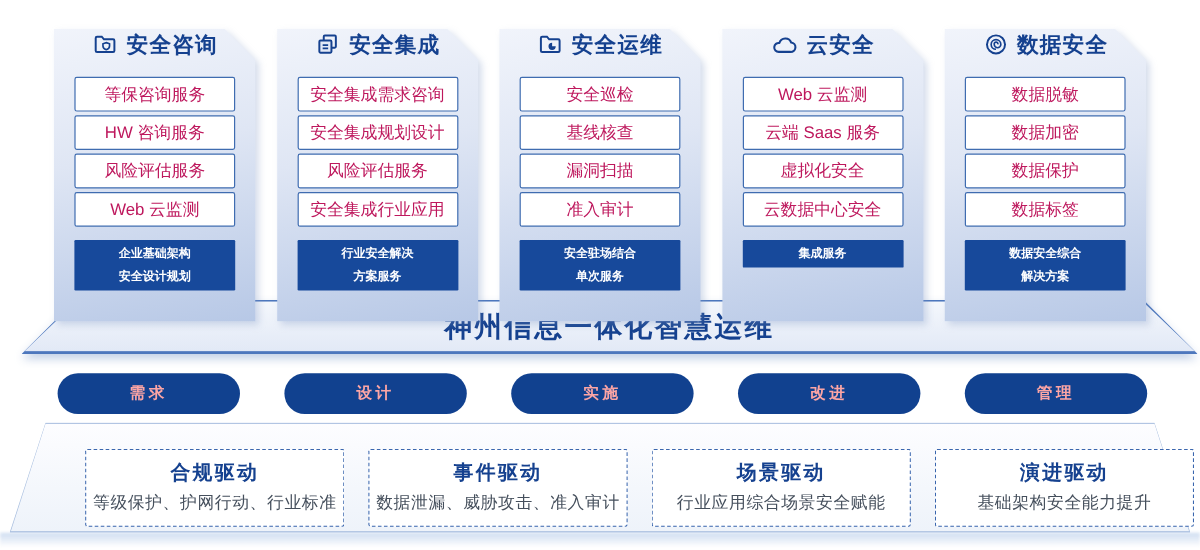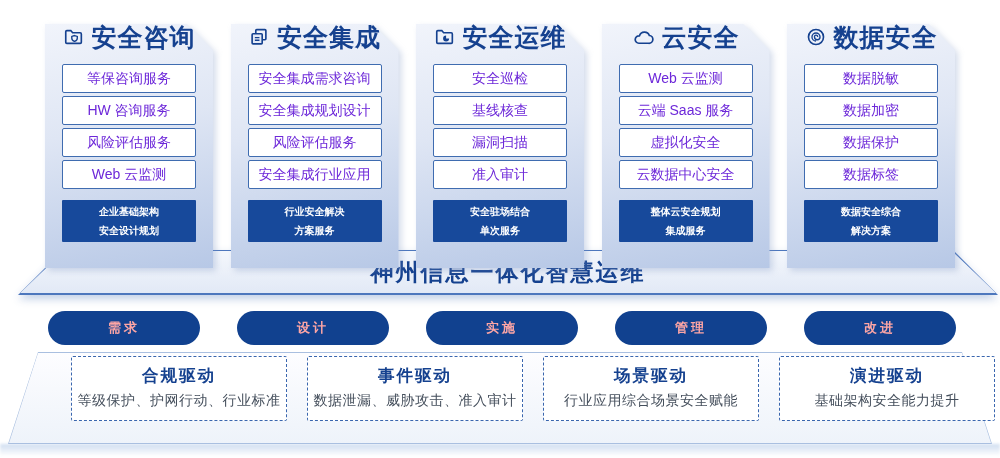--- a/index.html
+++ b/index.html
@@ -9,25 +9,25 @@
   }
   
   .columns{position:absolute;left:45px;top:8px;width:910px;height:244px;
     display:flex;justify-content:space-between;z-index:3;}
   .panel-wrap{width:168px;height:244px;filter:drop-shadow(3px 3px 3px rgba(122,146,192,.32));}
   .panel{width:100%;height:100%;
     clip-path:polygon(0 0, calc(100% - 26px) 0, 100% 26px, 100% 100%, 0 100%);
     background:linear-gradient(168deg,#f1f4fb 0%,#dfe6f4 42%,#b7c8e6 100%);}
   .panel-head{display:flex;align-items:center;justify-content:center;gap:7px;
     height:26px;margin-top:16px;margin-bottom:14px;
-    font-size:25px;font-weight:bold;color:#15418f;letter-spacing:1px;}
+    font-size:18px;font-weight:bold;color:#15418f;letter-spacing:1px;}
   .panel-head svg{display:block;}
   .item{height:27px;margin:0 17px 3px;background:#ffffff;border:1.5px solid #3f6cb0;
     border-radius:2px;display:flex;align-items:center;justify-content:center;
-    font-size:14px;color:#6d28d9;}
+    font-size:14px;color:#be185d;}
   .highlight{margin:11px 17px 0;background:#17499b;color:#ffffff;font-size:10px;
     font-weight:bold;text-align:center;line-height:19px;padding:2px 0;border-radius:1px;}
   
   .banner-outer{position:absolute;left:18px;top:250px;width:980px;height:45px;z-index:1;
     filter:drop-shadow(0 4px 4px rgba(120,150,200,.45));}
   .banner-border{width:100%;height:100%;background:#4d77bd;
     clip-path:polygon(45px 0, calc(100% - 45px) 0, 100% 100%, 0 100%);position:relative;}
   .banner-inner{position:absolute;left:2px;right:2px;top:1px;bottom:2px;
     background:linear-gradient(180deg,#f4f7fc 0%,#e2e9f6 100%);
     clip-path:polygon(44px 0, calc(100% - 44px) 0, 100% 100%, 0 100%);
@@ -42,21 +42,21 @@
   
   .platform-outer{position:absolute;left:8px;top:352px;width:984px;height:92px;z-index:1;}
   .platform-border{width:100%;height:100%;background:#a9bfe0;
     clip-path:polygon(30px 0, calc(100% - 30px) 0, 100% 100%, 0 100%);position:relative;}
   .platform-inner{position:absolute;left:1px;right:1px;top:1px;bottom:1px;
     background:linear-gradient(180deg,#fdfdff 0%,#eef3fa 100%);
     clip-path:polygon(29px 0, calc(100% - 29px) 0, 100% 100%, 0 100%);}
   .ground-shadow{position:absolute;left:0;top:444px;width:1000px;height:12px;
     background:linear-gradient(180deg,rgba(166,192,228,.55),rgba(166,192,228,0));
     filter:blur(1.5px);z-index:0;}
-  .drivers{position:absolute;left:38px;top:356px;width:924px;display:flex;
+  .drivers{position:absolute;left:38px;top:374px;width:924px;display:flex;
     justify-content:space-between;z-index:4;padding-left:33px;}
   .driver{width:214px;height:63px;background:#ffffff;border:1.6px dashed #3a66ae;
     border-radius:2px;text-align:center;}
   .driver-title{margin-top:8px;font-size:16.5px;font-weight:bold;color:#15418f;letter-spacing:2px;}
   .driver-desc{margin-top:5px;font-size:14px;color:#454f5c;letter-spacing:.5px;}
 </style>
 </head>
 <body>
 
 <div class="stage">
@@ -138,21 +138,20 @@
                 <path d="M17.3 18H7.2a3.9 3.9 0 1 1 .6-7.76A5.4 5.4 0 0 1 18.1 9.9 3.7 3.7 0 0 1 17.3 18Z" fill="none" stroke="#15418f" stroke-width="1.8" stroke-linejoin="round"></path>
               </svg>
           </span>
           <span>云安全</span>
         </div>
         <div class="item">Web 云监测</div>
         <div class="item">云端 Saas 服务</div>
         <div class="item">虚拟化安全</div>
         <div class="item">云数据中心安全</div>
         <div class="highlight">
-          <div>整体云安全规划</div>
           <div>集成服务</div>
         </div>
       </div>
     </div>
 
     <div class="panel-wrap">
       <div class="panel">
         <div class="panel-head">
           <span>
             <svg viewBox="0 0 24 24" width="22" height="22">
@@ -180,22 +179,22 @@
       <div class="banner-inner">
         <span class="banner-title">神州信息一体化智慧运维</span>
       </div>
     </div>
   </div>
 
   <div class="pills">
     <div class="pill">需求</div>
     <div class="pill">设计</div>
     <div class="pill">实施</div>
+    <div class="pill">改进</div>
     <div class="pill">管理</div>
-    <div class="pill">改进</div>
   </div>
 
   <div class="platform-outer">
     <div class="platform-border">
       <div class="platform-inner"></div>
     </div>
   </div>
   <div class="ground-shadow"></div>
 
   <div class="drivers">

